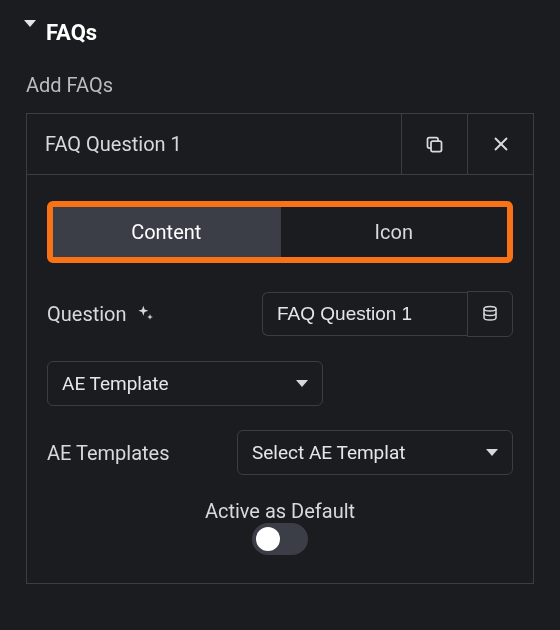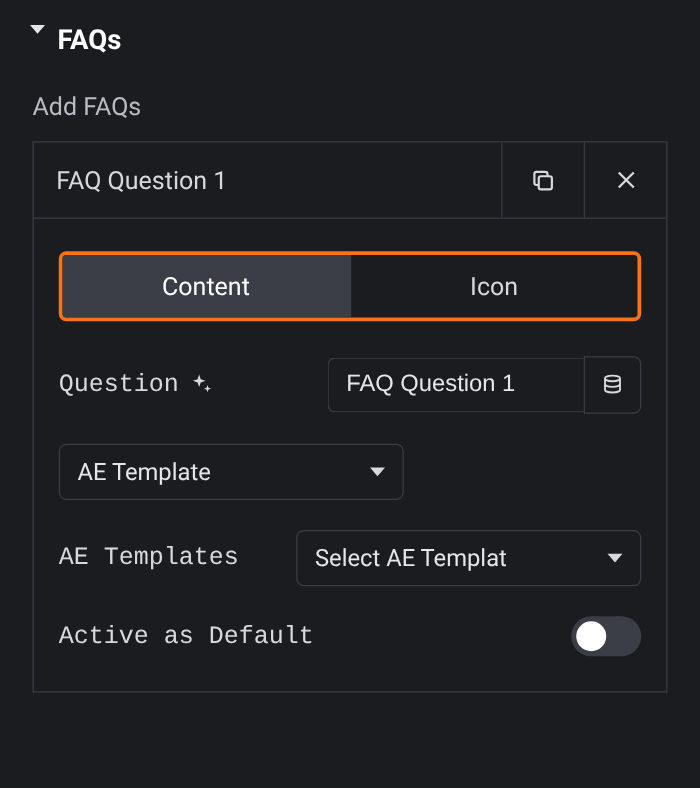--- a/index.html
+++ b/index.html
@@ -55,21 +55,21 @@
     display: flex;
     align-items: center;
     justify-content: center;
     cursor: pointer;
   }
   .faq-body {
     padding: 26px 20px 28px 20px;
   }
   .tab-row {
     display: flex;
-    border: 3px solid #f97316;
+    border: 6px solid #f97316;
     border-radius: 6px;
     overflow: hidden;
     margin-bottom: 28px;
   }
   .tab {
     flex: 1;
     text-align: center;
     padding: 13px 0;
     font-size: 20px;
     color: #d7d9dd;
@@ -79,28 +79,27 @@
     background: #3b3e46;
     color: #fff;
   }
   .tab + .tab { border-left: 1px solid #3a3d44; }
   .field-row {
     display: flex;
     align-items: center;
     justify-content: space-between;
     margin-bottom: 24px;
   }
-  .field-row:last-child { margin-bottom: 0; }
+  .field-row:last-child { margin-bottom: 0; flex-direction: column; }
   .field-label {
     font-size: 20px;
     color: #d7d9dd;
     display: flex;
     align-items: center;
     gap: 8px;
-    font-family: Liberation Mono, monospace;
   }
   .field-control {
     display: flex;
     align-items: center;
     gap: 0;
   }
   .text-input {
     border: 1px solid #3a3d44;
     background: transparent;
     color: #e4e6ea;

